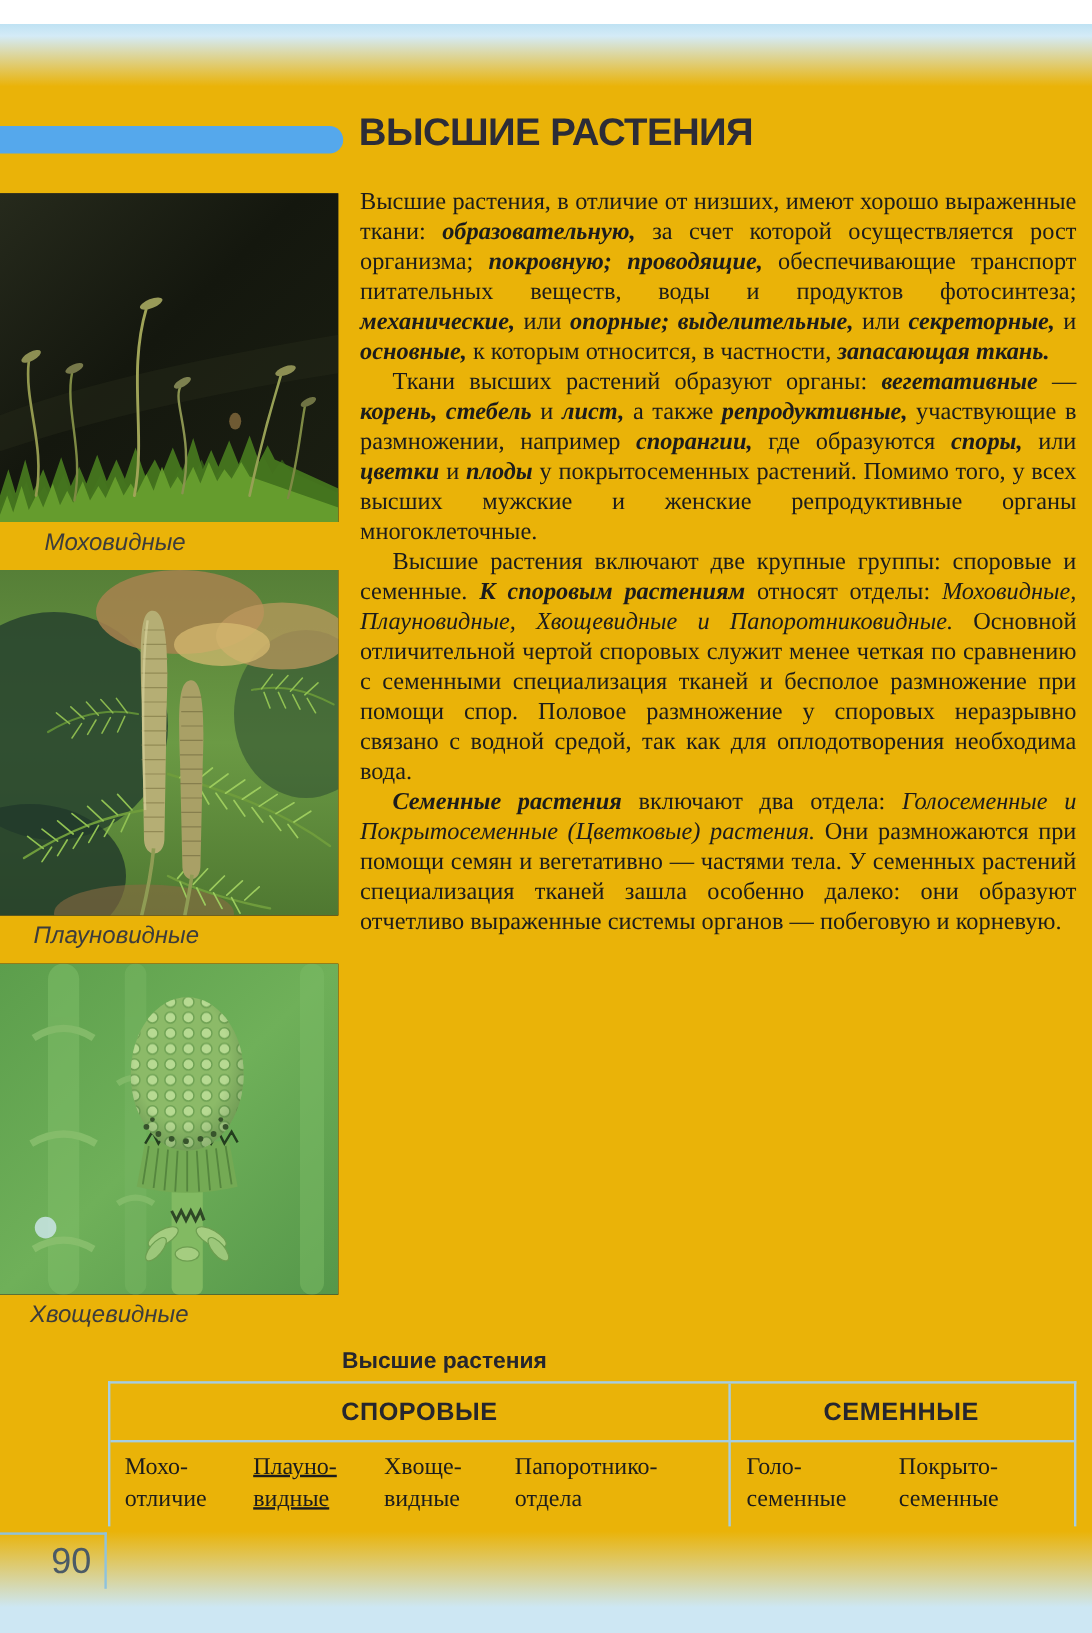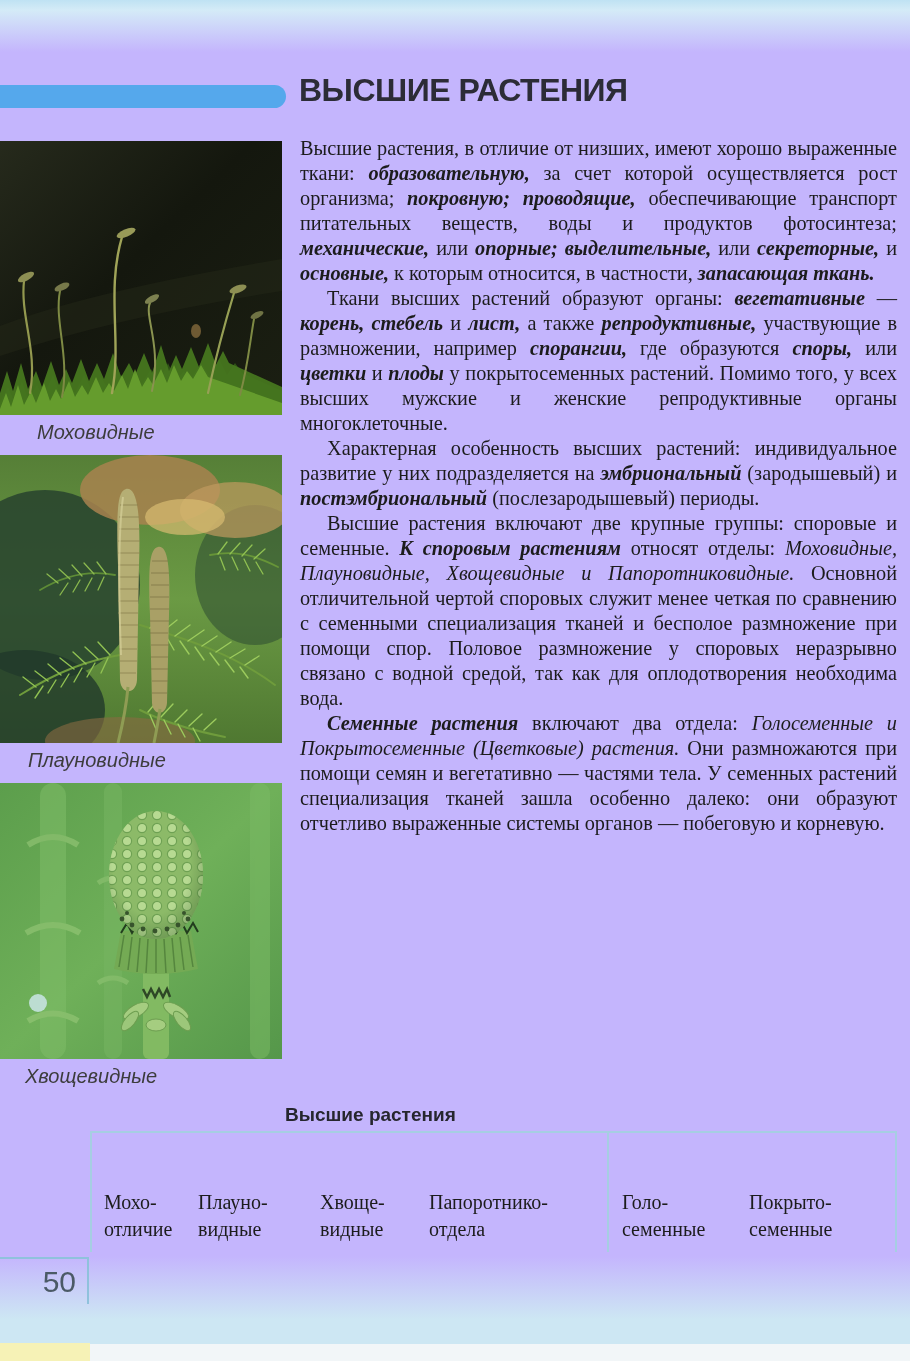--- a/index.html
+++ b/index.html
@@ -1,18 +1,18 @@
 <!DOCTYPE html>
 <html lang="ru" style="--accent-bar: #55a8ec; --table-border: #a6cee2; --page-number-border: #8fc2dc; --title-text: #2c2c37; --watermark-bg: #f6f2b6; --watermark-text: #1c2d96;"><head>
 <meta charset="utf-8">
 <style>
   html,body{margin:0;padding:0;}
   body{width:910px;height:1361px;position:relative;background:#ffffff;
        font-family:"Liberation Serif","DejaVu Serif",serif;}
-  .page{position:absolute;inset:0;overflow:hidden;background:#c4b5fd;}
+  .page{position:absolute;inset:0;overflow:hidden;background:#eab308;margin-top:20px;}
 
   
   .top-strip{position:absolute;left:0;top:0;width:910px;height:52px;
     background:linear-gradient(180deg,#bfe2f3 0%,#d4ebf7 10px,rgba(255,255,255,0) 100%);}
   .bottom-fade{position:absolute;left:0;top:1256px;width:910px;height:88px;
     background:linear-gradient(180deg,rgba(205,231,243,0) 0%,#cde7f3 72%,#cde7f3 100%);}
   .bottom-white{position:absolute;left:0;top:1344px;width:910px;height:17px;background:#f2f6f8;}
 
   
   .accent-bar{position:absolute;left:0;top:85px;width:286px;height:23px;
@@ -51,21 +51,21 @@
   .thead{display:flex;height:47px;border-bottom:2px solid var(--table-border,#a6cee2);}
   .th{display:flex;align-items:center;justify-content:center;
     font:bold 21px/24px "Liberation Sans","DejaVu Sans",sans-serif;
     color:#26262e;letter-spacing:0.5px;}
   .th-left{width:515px;}
   .th-right{flex:1;}
   .vline{position:absolute;left:515px;top:0;width:2px;height:119px;
     background:var(--table-border,#a6cee2);}
   .cell{position:absolute;top:56px;white-space:pre-line;
     font-size:20px;line-height:27px;color:#1c1c1c;}
-  .c1{left:12px;} .c2{left:106px;} .c3{left:228px;} .c4{left:337px;}
+  .c1{left:12px;} .c2{left:119px;text-decoration:underline;} .c3{left:228px;} .c4{left:337px;}
   .c5{left:530px;} .c6{left:657px;}
 
   
   .pagenum-box{position:absolute;left:0;top:1257px;width:89px;height:47px;
     border-top:2px solid var(--page-number-border,#8fc2dc);
     border-right:2px solid var(--page-number-border,#8fc2dc);
     display:flex;align-items:center;justify-content:flex-end;
     padding-right:11px;box-sizing:border-box;z-index:5;}
   .pagenum{font:30px/32px "Liberation Sans","DejaVu Sans",sans-serif;color:#4b5a66;}
   .watermark{position:absolute;left:0;top:1343px;z-index:6;
@@ -216,40 +216,43 @@
             <circle cx="184" cy="130" r="2"></circle>
         </g>
       </g>
     </svg>
   </figure>
   <figcaption class="caption cap-3">Хвощевидные</figcaption>
 
   <div class="article" id="article">
       <p class="para no-indent"><span>Высшие растения, в отличие от низших, имеют хорошо выраженные ткани: </span><span class="seg-bi">образовательную,</span><span> за счет которой осуществляется рост организма; </span><span class="seg-bi">покровную;</span><span> </span><span class="seg-bi">проводящие,</span><span> обеспечивающие транспорт питательных веществ, воды и продуктов фотосинтеза; </span><span class="seg-bi">механические,</span><span> или </span><span class="seg-bi">опорные;</span><span> </span><span class="seg-bi">выделительные,</span><span> или </span><span class="seg-bi">секреторные,</span><span> и </span><span class="seg-bi">основные,</span><span> к которым относится, в частности, </span><span class="seg-bi">запасающая ткань.</span></p>
       <p class="para"><span>Ткани высших растений образуют органы: </span><span class="seg-bi">вегетативные</span><span> — </span><span class="seg-bi">корень,</span><span> </span><span class="seg-bi">стебель</span><span> и </span><span class="seg-bi">лист,</span><span> а также </span><span class="seg-bi">репродуктивные,</span><span> участвующие в размножении, например </span><span class="seg-bi">спорангии,</span><span> где образуются </span><span class="seg-bi">споры,</span><span> или </span><span class="seg-bi">цветки</span><span> и </span><span class="seg-bi">плоды</span><span> у покрытосеменных растений. Помимо того, у всех высших мужские и женские репродуктивные органы многоклеточные.</span></p>
-      <p class="para"><span>Характерная особенность высших растений: индивидуальное развитие у них подразделяется на </span><span class="seg-bi">эмбриональный</span><span> (зародышевый) и </span><span class="seg-bi">постэмбриональный</span><span> (послезародышевый) периоды.</span></p>
       <p class="para"><span>Высшие растения включают две крупные группы: споровые и семенные. </span><span class="seg-bi">К споровым растениям</span><span> относят отделы: </span><span class="seg-i">Моховидные, Плауновидные, Хвощевидные и Папоротниковидные.</span><span> Основной отличительной чертой споровых служит менее четкая по сравнению с семенными специализация тканей и бесполое размножение при помощи спор. Половое размножение у споровых неразрывно связано с водной средой, так как для оплодотворения необходима вода.</span></p>
       <p class="para"><span class="seg-bi">Семенные растения</span><span> включают два отдела: </span><span class="seg-i">Голосеменные и Покрытосеменные (Цветковые) растения.</span><span> Они размножаются при помощи семян и вегетативно — частями тела. У семенных растений специализация тканей зашла особенно далеко: они образуют отчетливо выраженные системы органов — побеговую и корневую.</span></p>
     </div>
 
   <div class="table-label">Высшие растения</div>
   <div class="ptable">
+    <div class="thead">
+      <div class="th th-left">СПОРОВЫЕ</div>
+      <div class="th th-right">СЕМЕННЫЕ</div>
+    </div>
     <div class="vline"></div>
     <div class="cell c1">Мохо-
 отличие</div>
     <div class="cell c2">Плауно-
 видные</div>
     <div class="cell c3">Хвоще-
 видные</div>
     <div class="cell c4">Папоротнико-
 отдела</div>
     <div class="cell c5">Голо-
 семенные</div>
     <div class="cell c6">Покрыто-
 семенные</div>
   </div>
 
   <div class="pagenum-box">
-    <span class="pagenum">50</span>
+    <span class="pagenum">90</span>
   </div>
   <div class="watermark">http://gdz.wtf</div>
 
 </div>
 
 </body></html>

